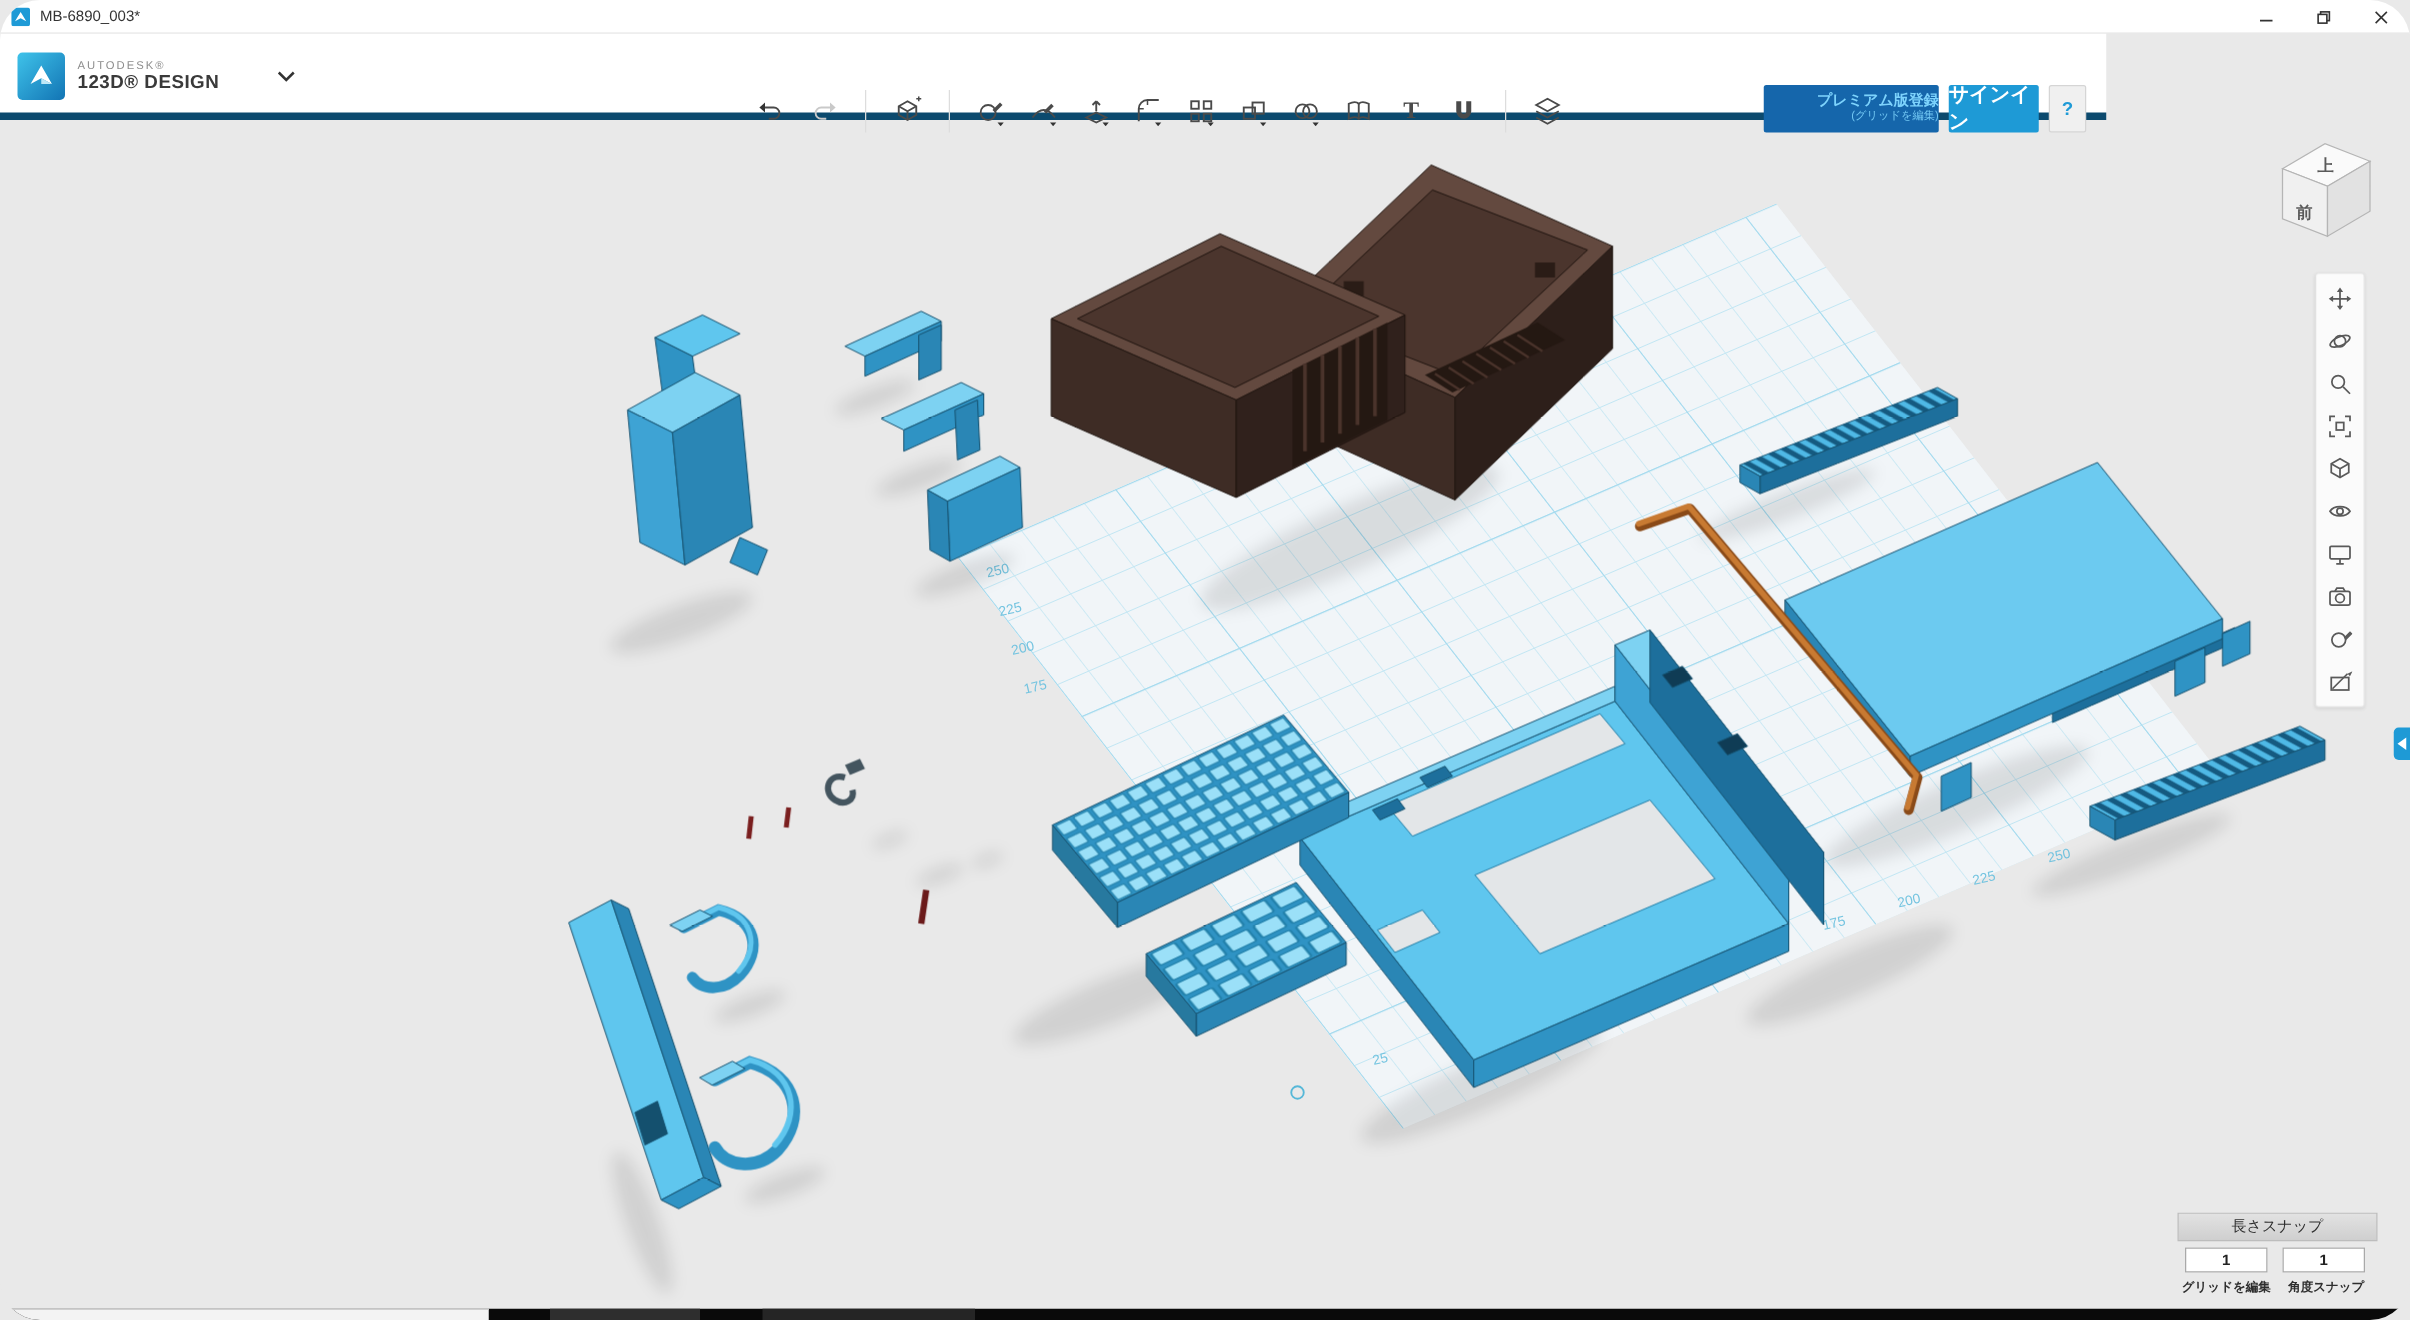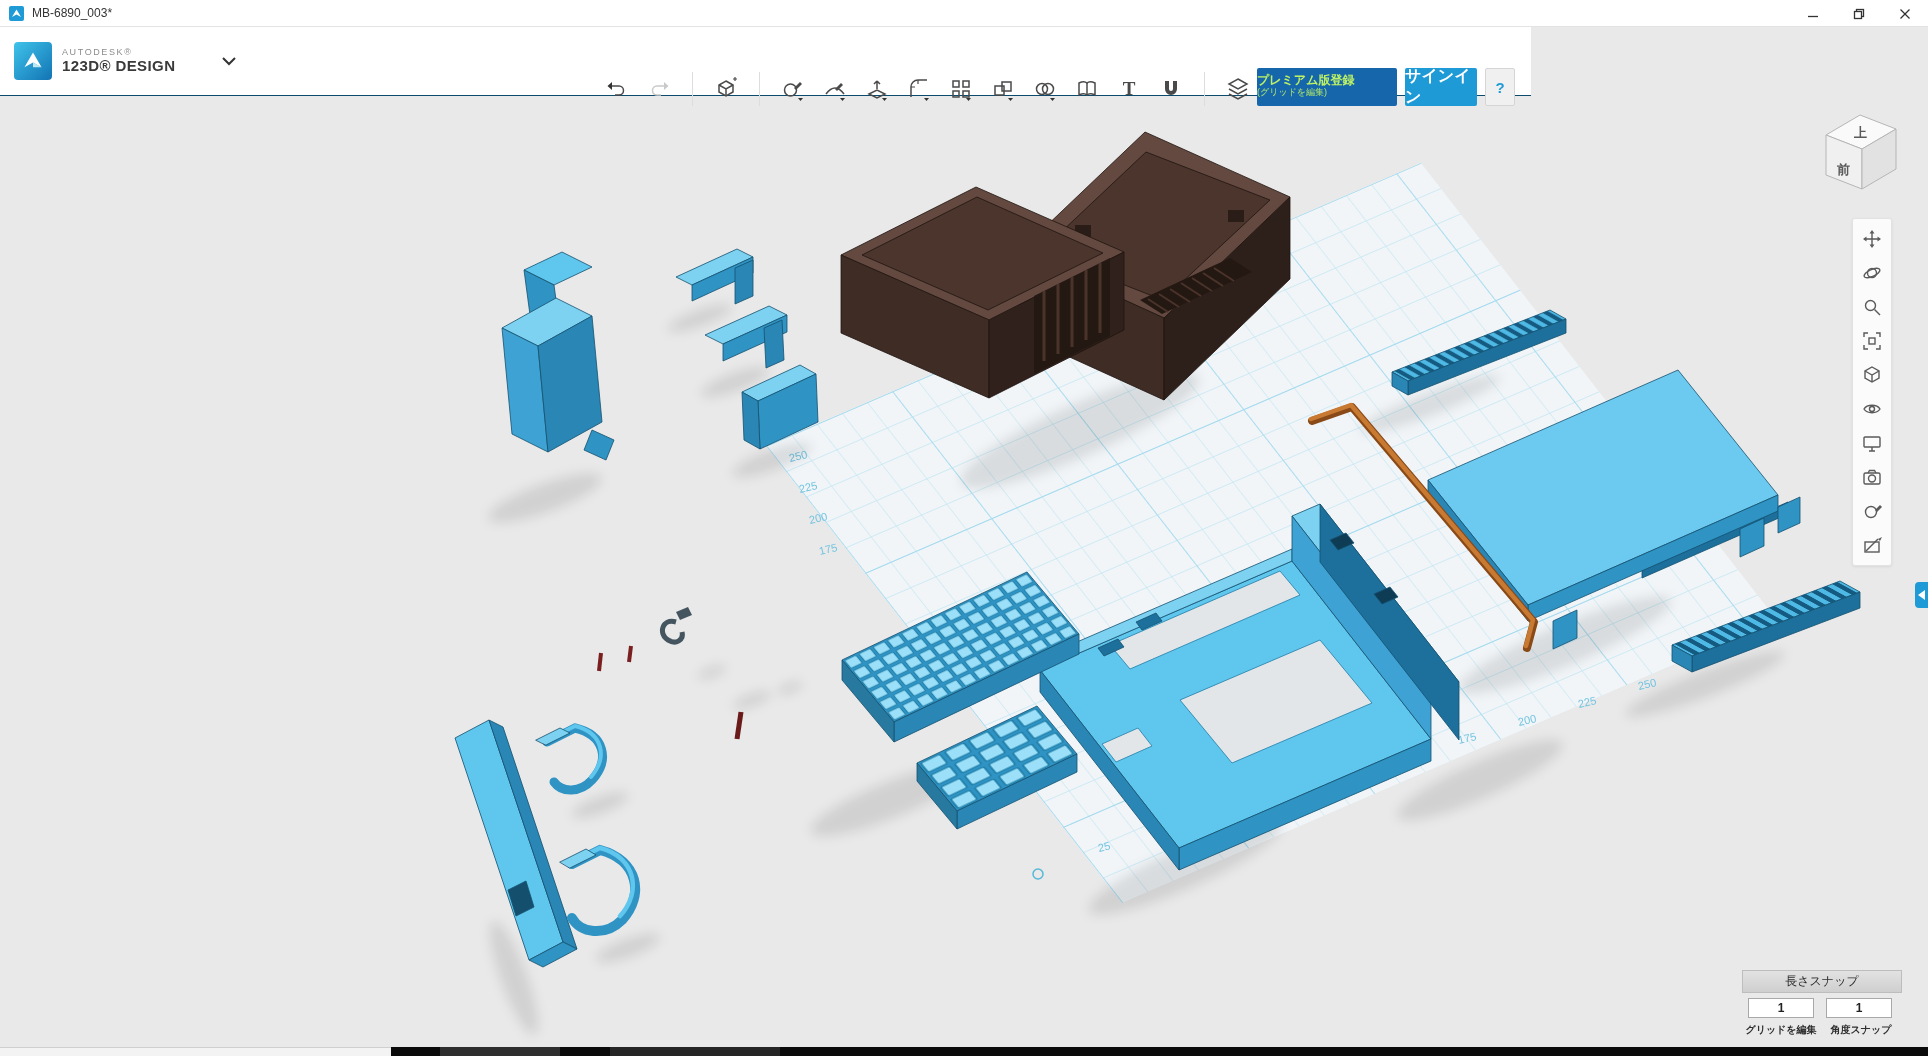--- a/index.html
+++ b/index.html
@@ -1,45 +1,45 @@
 <!DOCTYPE html>
 <html><head>
 <meta charset="utf-8">
 <style>
   * { margin:0; padding:0; box-sizing:border-box; }
   html,body { width:1928px; height:1056px; overflow:hidden; }
   body { font-family:"Liberation Sans", sans-serif; background:#e9e9e9; }
-  #app { position:relative; width:1928px; height:1056px; background:#e9e9e9; overflow:hidden; }
+  #app { position:relative; width:1928px; height:1056px; background:#e9e9e9; overflow:hidden;border-radius:32px; }
 
   
   .titlebar { position:absolute; left:0; top:0; width:1928px; height:27px; background:#ffffff; border-bottom:1px solid #e3e3e3; display:flex; align-items:center; }
   .titlebar .tb-logo { margin-left:9px; width:15px; height:15px; }
   .titlebar .tb-title { margin-left:8px; font-size:12px; color:#333; }
   .wincontrols { position:absolute; right:0; top:0; height:27px; display:flex; }
   .winbtn { width:46px; height:27px; display:flex; align-items:center; justify-content:center; }
   .winbtn svg { stroke:#333; stroke-width:1.3; fill:none; }
 
   
-  .appbar { position:absolute; left:0; top:27px; width:1531px; height:69px; background:#ffffff; border-bottom:1px solid #0c4a6e; }
+  .appbar { position:absolute; left:0; top:27px; width:1685px; height:69px; background:#ffffff; border-bottom:6px solid #0c4a6e; }
   .brand { position:absolute; left:14px; top:15px; display:flex; align-items:center; }
   .brand-logo { width:38px; height:38px; border-radius:4px; background:linear-gradient(135deg,#3fc3ea,#1274b4); display:flex; align-items:center; justify-content:center; }
   .brand-text { margin-left:10px; line-height:1.1; }
   .brand-top { font-size:9px; letter-spacing:1.6px; color:#8c8c8c; }
   .brand-bottom { font-size:15px; font-weight:bold; color:#3a3a3a; letter-spacing:.4px; }
   .menu-chevron { margin-left:46px; cursor:pointer; }
 
   .center-tools { position:absolute; left:596px; top:27px; height:69px; display:flex; align-items:center; }
   .ti { width:36px; height:40px; display:flex; align-items:center; justify-content:center; margin:0 3px; }
   .ti svg { stroke:#4a4a4a; stroke-width:1.5; fill:none; }
   .ti.disabled svg { stroke:#c9c9c9; }
   .tsep { width:1px; height:34px; background:#ddd; margin:0 12px; }
   .text-tool { font-size:19px; font-weight:bold; color:#4a4a4a; font-family:"Liberation Serif", serif; }
 
   .hdr-buttons { position:absolute; right:16px; top:41px; display:flex; gap:8px; }
-  .btn-premium { width:140px; height:38px; background:#1566ab; color:#bef264; border-radius:2px; text-align:left; padding-top:5px; cursor:pointer; }
+  .btn-premium { width:140px; height:38px; background:#1566ab; color:#7dd3fc; border-radius:2px; text-align:right; padding-top:5px; cursor:pointer; }
   .btn-premium .l1 { font-size:12px; font-weight:bold; display:block; line-height:14px; }
   .btn-premium .l2 { font-size:9px; display:block; line-height:11px; opacity:.9; }
   .btn-signin { width:72px; height:38px; background:#1e9ad6; color:#fff; border-radius:2px; font-size:16px; font-weight:bold; display:flex; align-items:center; justify-content:center; cursor:pointer; }
   .btn-help { width:30px; height:38px; background:#f0f0f0; border:1px solid #d5d5d5; border-radius:2px; color:#1e9ad6; font-size:15px; font-weight:bold; display:flex; align-items:center; justify-content:center; cursor:pointer; }
 
   
   .viewcube { position:absolute; left:1808px; top:98px; }
   .right-tools { position:absolute; left:1852px; top:218px; width:40px; background:#fbfbfb; border:1px solid #e2e2e2; border-radius:3px; box-shadow:0 1px 3px rgba(0,0,0,.08); padding:3px 0; }
   .rt-btn { width:38px; height:34px; display:flex; align-items:center; justify-content:center; }
   .rt-btn svg { stroke:#5a5a5a; stroke-width:1.4; fill:none; }

